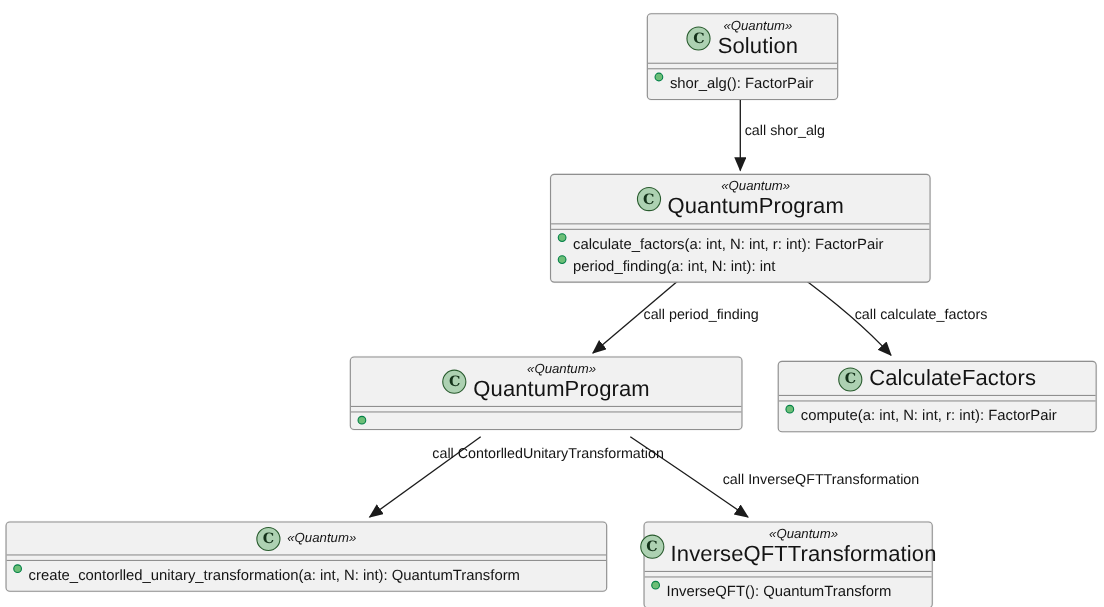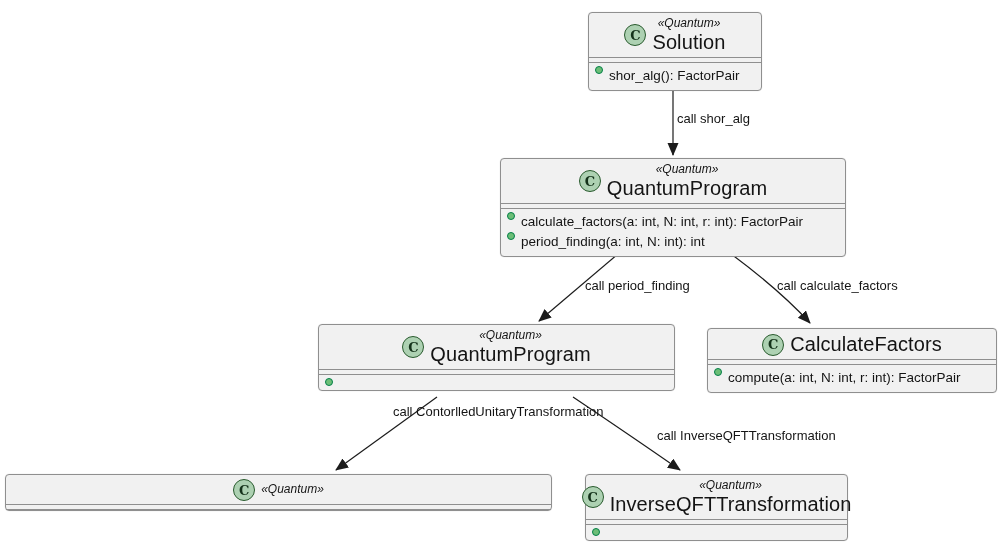--- a/index.html
+++ b/index.html
@@ -176,31 +176,38 @@
   </div>
 
   <div class="uml-class" style="left:5px;top:474px;width:547px;">
     <div class="hdr">
       <span class="cicon">C</span>
       <div class="hdr-text">
         <div class="stereo">«Quantum»</div>
       </div>
     </div>
     <div class="fields"></div>
+    <div class="methods">
+      <div class="method">
+        <span class="mdot"></span>
+        <span class="mtext">create_contorlled_unitary_transformation(a: int, N: int): QuantumTransform</span>
+      </div>
+    </div>
   </div>
 
   <div class="uml-class" style="left:585px;top:474px;width:263px;">
     <div class="hdr">
       <span class="cicon">C</span>
       <div class="hdr-text">
         <div class="stereo">«Quantum»</div>
         <div class="cname">InverseQFTTransformation</div>
       </div>
     </div>
     <div class="fields"></div>
     <div class="methods">
       <div class="method">
         <span class="mdot"></span>
+        <span class="mtext">InverseQFT(): QuantumTransform</span>
       </div>
     </div>
   </div>
 
 </div>
 
 </body></html>

